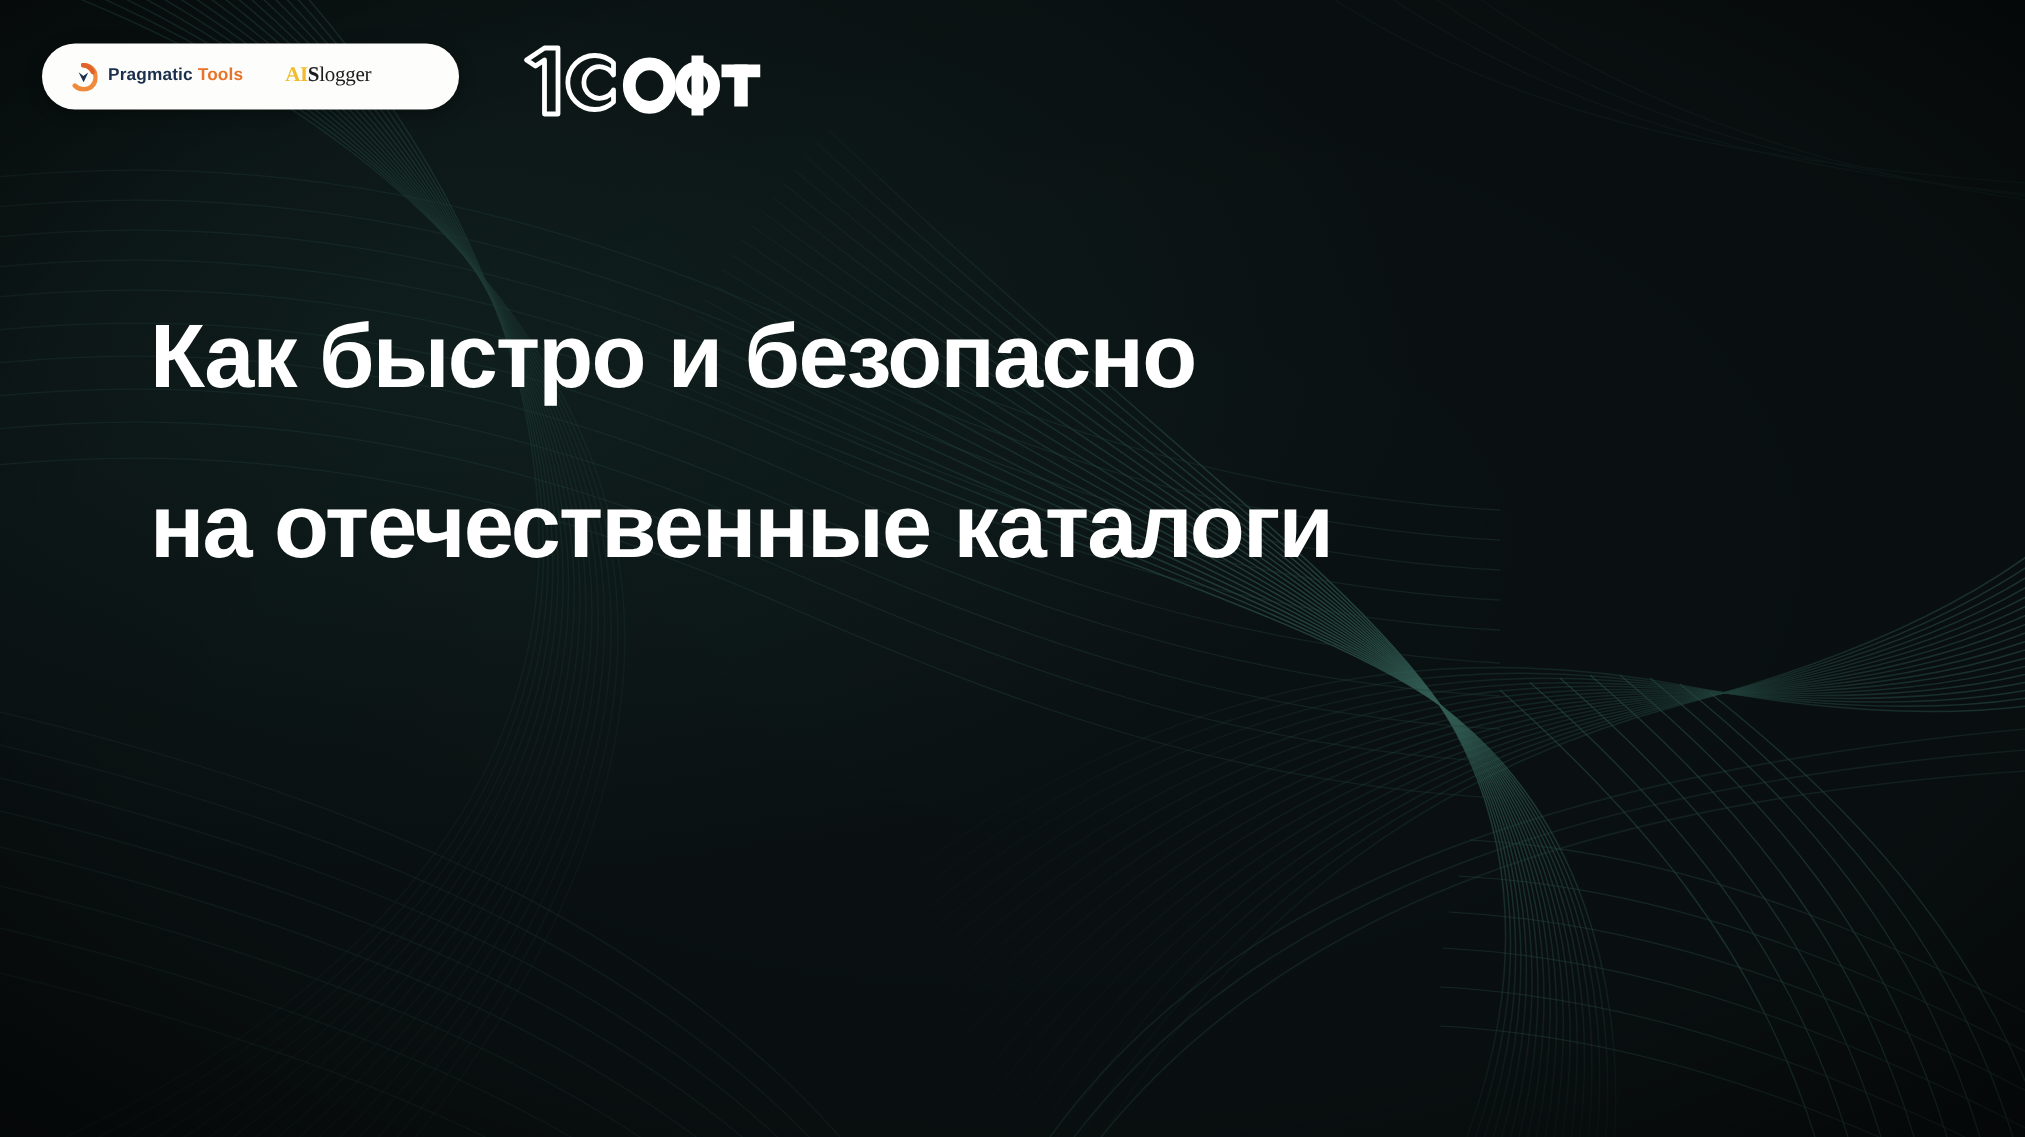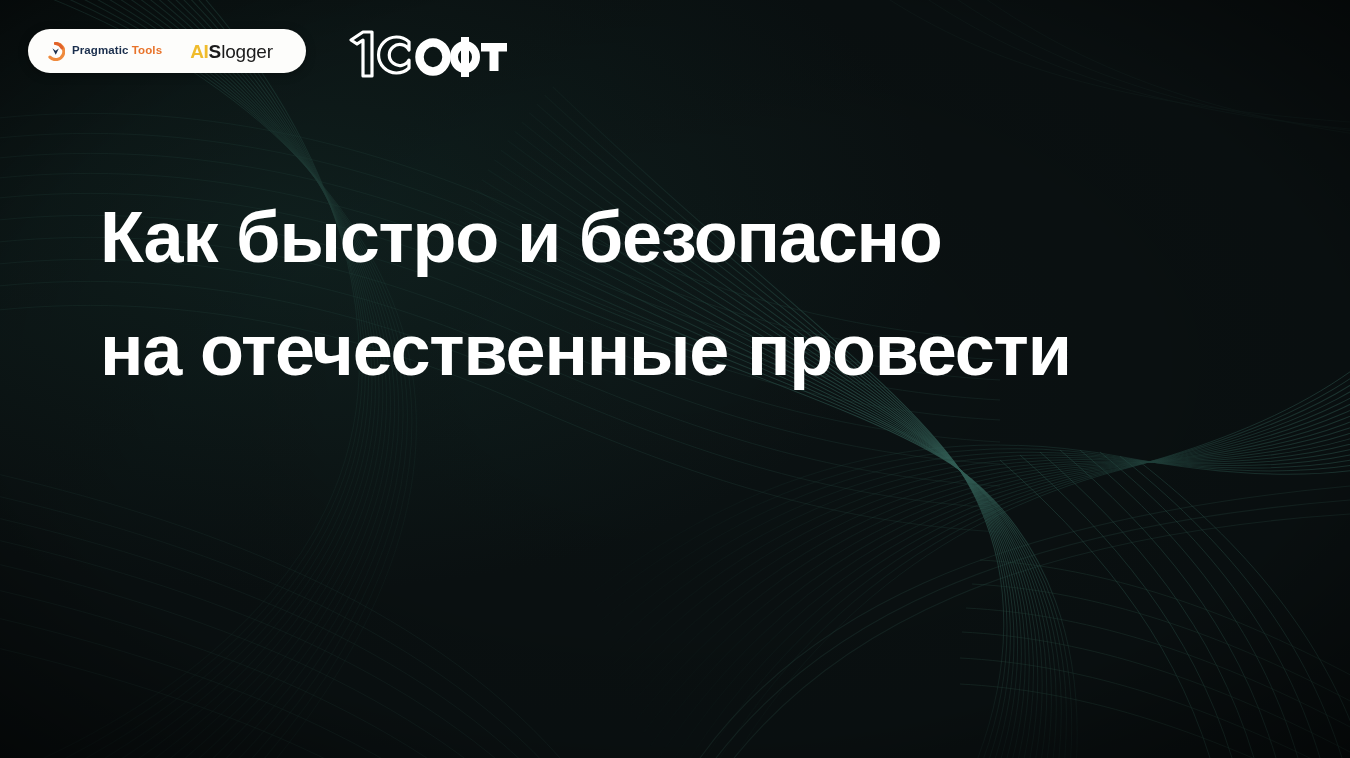--- a/index.html
+++ b/index.html
@@ -59,23 +59,24 @@
     font-weight: bold;
     letter-spacing: .1px;
     white-space: nowrap;
     line-height: 1;
   }
   .pt-word .w1 { color: #1b2f4d; }
   .pt-word .w2 { color: #e8732a; }
 
   .brand-aislogger {
     margin-left: 28px;
-    font-size: 19px;
+    font-size: 14px;
     line-height: 1;
     white-space: nowrap;
+    font-family: Liberation Serif, serif;
   }
   .brand-aislogger .ai   { color:#f0bc2c; font-weight:bold; letter-spacing:-0.3px; }
   .brand-aislogger .s    { color:#1b1b1b; font-weight:bold; }
   .brand-aislogger .rest { color:#1b1b1b; font-weight:normal; letter-spacing:-0.2px; }
 
   
   #onec-logo {
     position: absolute;
     left: 347px;
     top: 27px;
@@ -85,21 +86,21 @@
 
   
   #headline {
     position: absolute;
     left: 100px;
     top: 181px;
     width: 1180px;
     color: #ffffff;
     font-family: "Liberation Sans", sans-serif;
     font-weight: bold;
-    font-size: 72px;
+    font-size: 60px;
     line-height: 113px;
     letter-spacing: -1.2px;
     white-space: nowrap;
   }
   #headline .hl-line { display: block; }
   #headline .latin {
     font-family: "Liberation Sans", sans-serif;
     letter-spacing: -2.2px;
   }
 </style>
@@ -331,16 +332,16 @@
     </g>
 
     <g fill="#ffffff">
       <rect x="134" y="16" width="26" height="8.5"></rect>
       <rect x="142.5" y="16" width="9" height="28"></rect>
     </g>
   </svg>
 
   <h1 id="headline">
     <span class="hl-line">Как быстро и безопасно</span>
-    <span class="hl-line">на отечественные провести</span>
+    <span class="hl-line">на отечественные каталоги</span>
   </h1>
 
 </div>
 
 </body></html>

